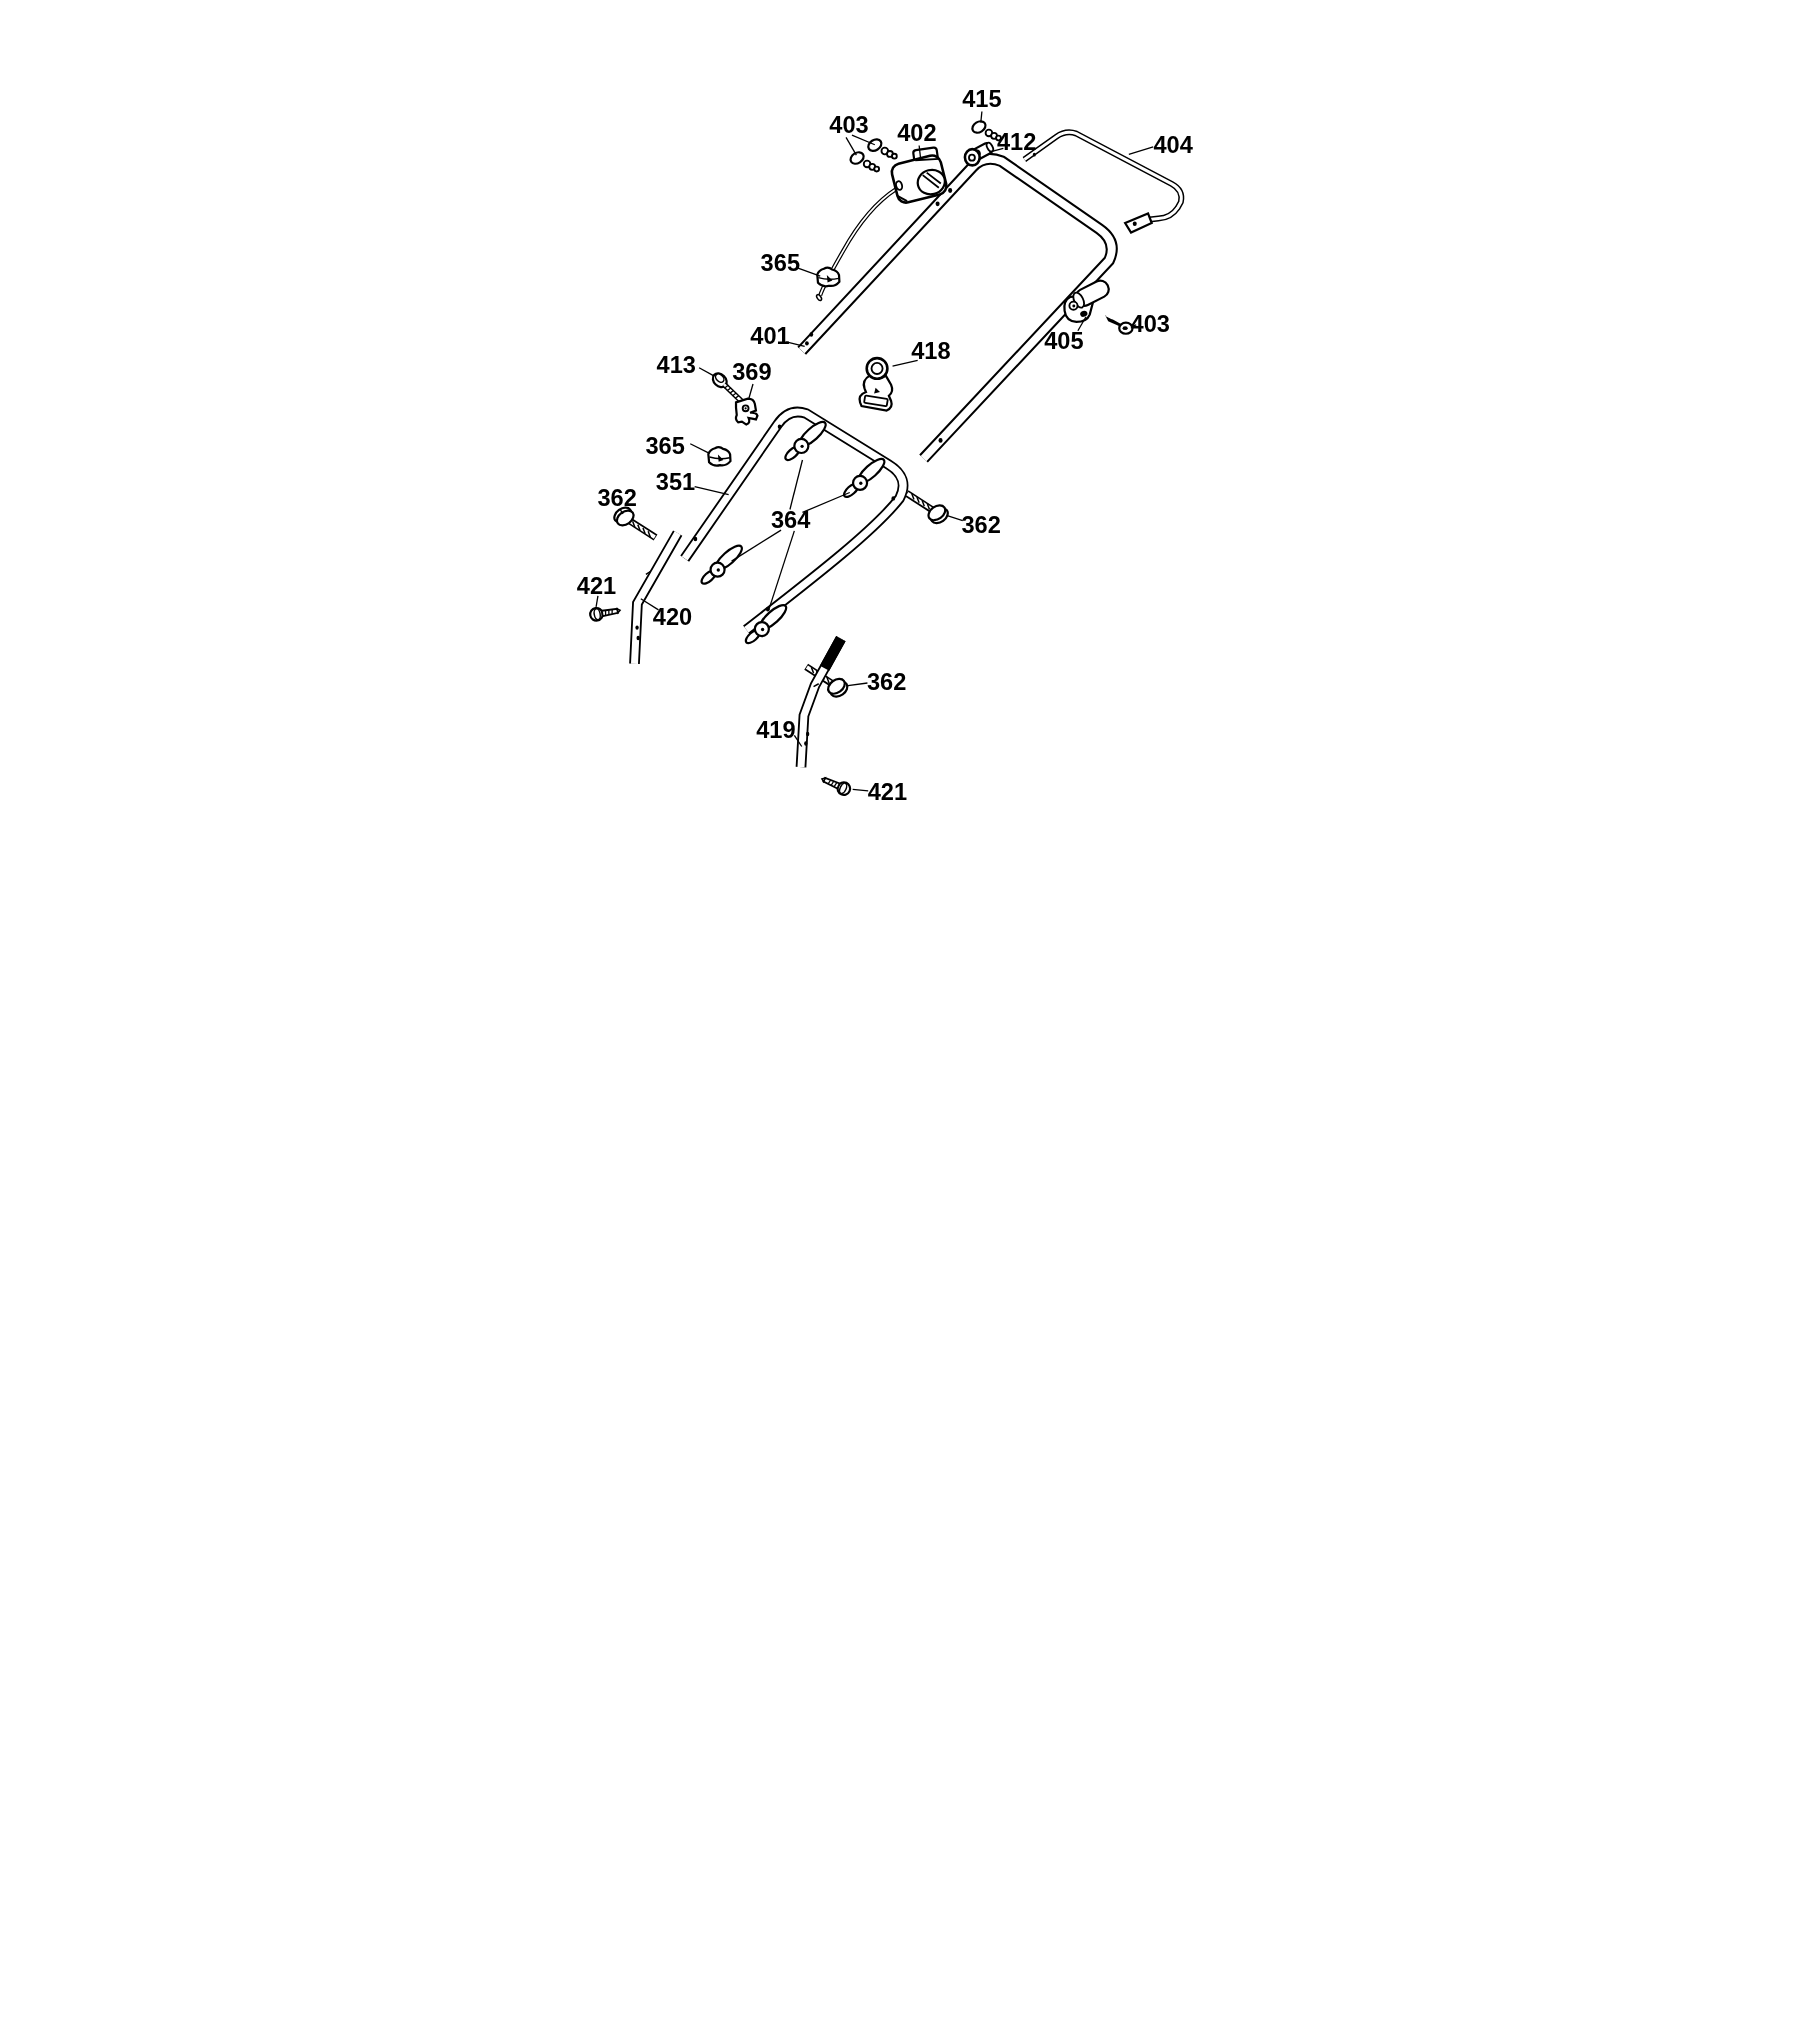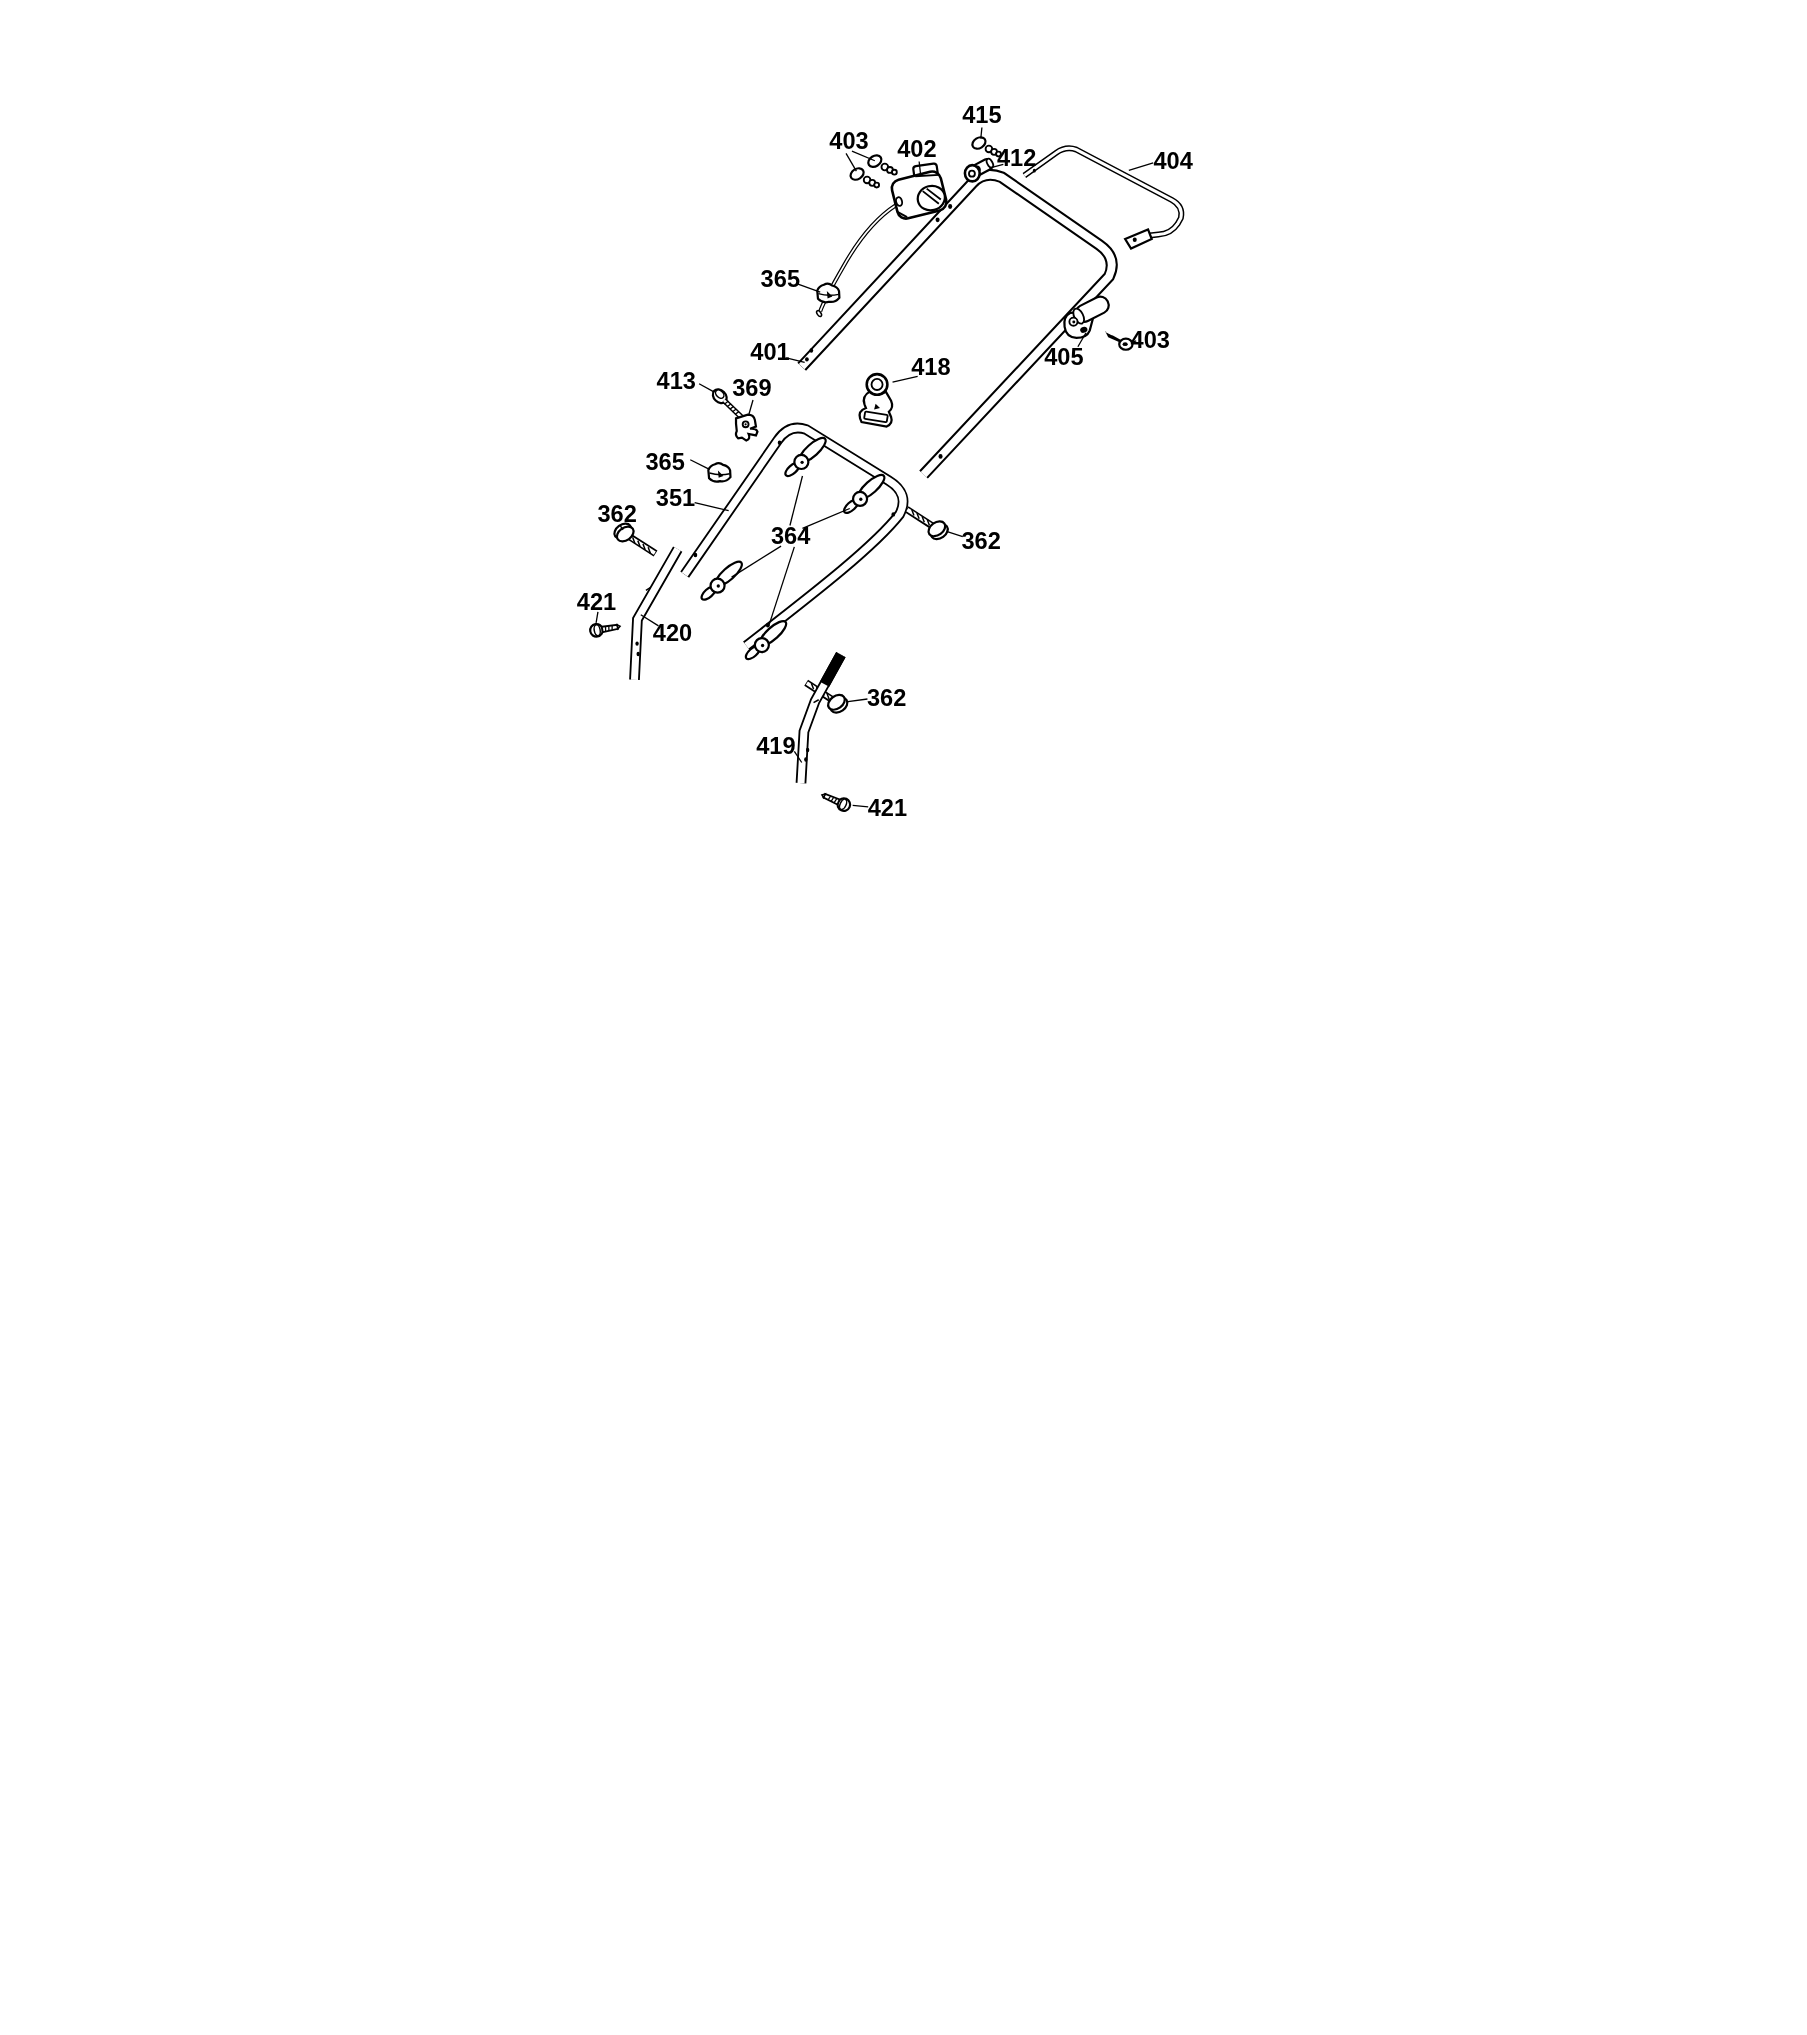--- a/index.html
+++ b/index.html
@@ -1,16 +1,16 @@
 <!DOCTYPE html>
 <html style="font-size:11.8px"><head>
 <meta charset="utf-8">
 <style>
   html,body{margin:0;padding:0;background:#ffffff;}
-  .stage{width:100%;max-width:906px;margin:16px auto;background:#fff;text-align:right;}
+  .stage{width:100%;max-width:906px;margin:0 auto;background:#fff;text-align:right;}
   svg{display:block;width:100%;height:auto;background:#fff;}
   .lbl{font-family:"Liberation Sans","DejaVu Sans",sans-serif;font-weight:700;fill:#000;}
   .ld{stroke:#000;stroke-width:3.5;fill:none;}
   .tube-o{stroke:#000;fill:none;}
   .tube-i{stroke:#fff;fill:none;}
   .p{stroke:#000;fill:#fff;}
   .pd{fill:#000;stroke:none;}
 </style>
 </head>
 <body>

